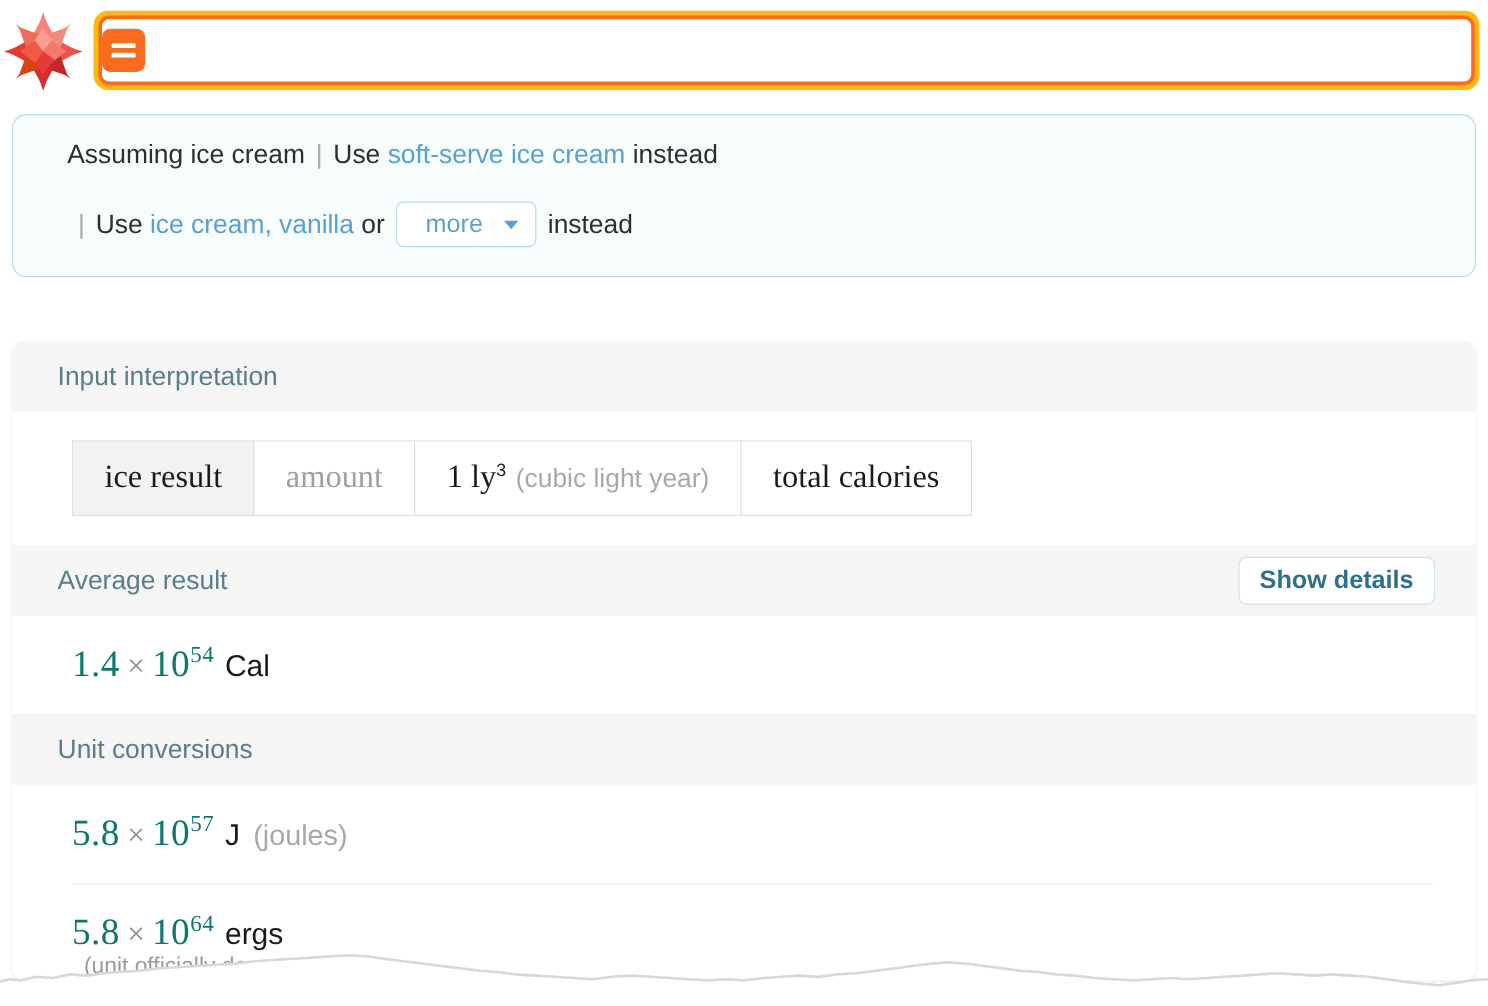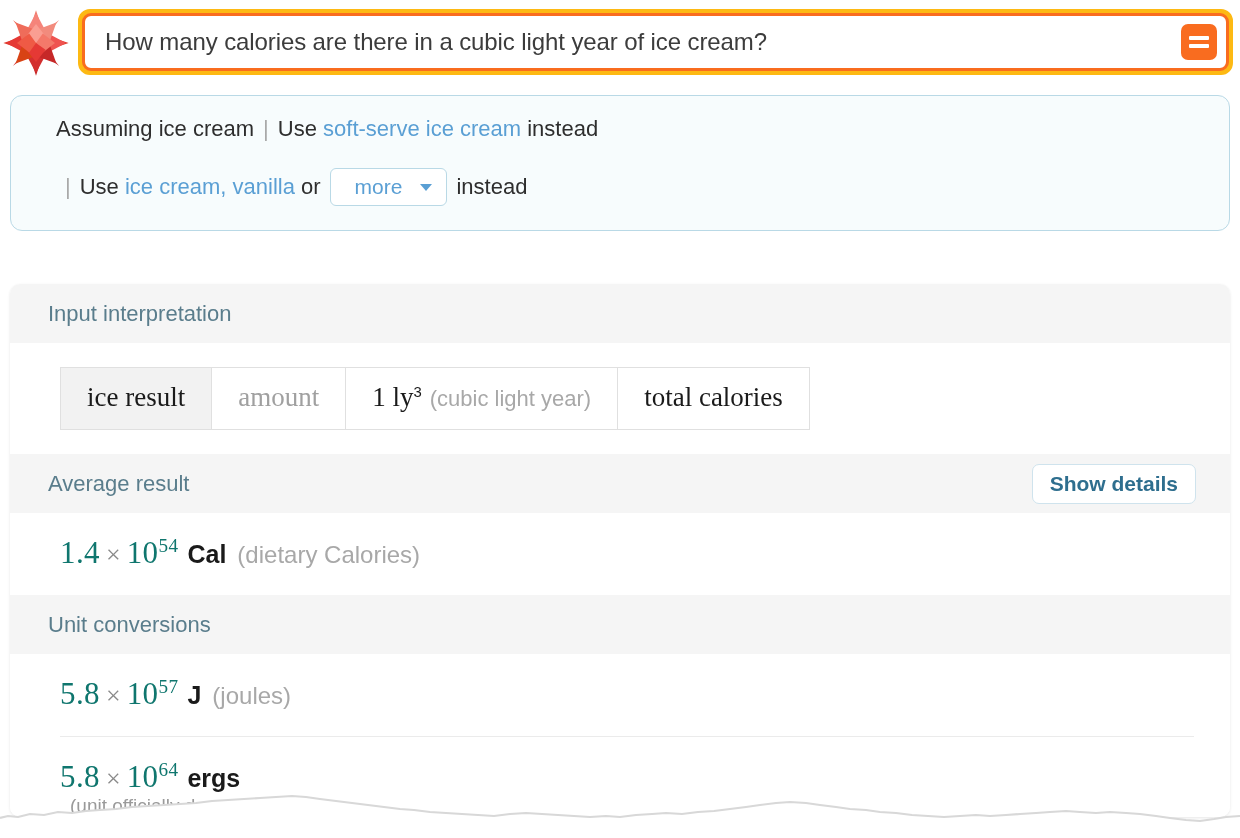--- a/index.html
+++ b/index.html
@@ -265,21 +265,21 @@
   }
   .times {
     font-family: "Liberation Serif", serif;
     font-size: 26px;
     color: #8a8a8a;
     margin: 0 6px;
   }
   .exp-unit {
     font-family: "Liberation Sans", sans-serif;
     font-size: 25px;
-    font-weight: bold;
+    font-weight: normal;
     color: #1a1a1a;
     margin-left: 9px;
   }
   .note-dim {
     font-family: "Liberation Sans", sans-serif;
     font-size: 24px;
     color: #a8a8a8;
     margin-left: 11px;
   }
   .sub-note {
@@ -335,21 +335,20 @@
         <polygon points="20,80 30,52 50,50 48,70" fill="#d84315"></polygon>
         <polygon points="50,22 64,40 50,50 36,40" fill="#fa9e92"></polygon>
         <polygon points="78,50 60,64 50,50 60,36" fill="#f4796a"></polygon>
         <polygon points="50,78 36,60 50,50 64,60" fill="#e53935"></polygon>
         <polygon points="22,50 40,36 50,50 40,64" fill="#ef5a45"></polygon>
       </g>
     </svg>
 
     <div class="search-outer">
       <div class="search-mid">
-        <input class="search-input" type="text" value="How many calories are there in a cubic light year of ice cream?" style="">
         <button class="eq-button">
           <span class="bar b1"></span>
           <span class="bar b2"></span>
         </button>
       </div>
     </div>
   </div>
 
   <div class="assumptions">
 
@@ -411,21 +410,20 @@
       <span>Average result</span>
       <button class="show-details-btn">Show details</button>
     </div>
 
     <div class="pod-body">
       <div class="result-row">
         <span class="num">1.4</span>
         <span class="times">×</span>
         <span class="num"><span>10</span><span class="sup">54</span></span>
         <span class="exp-unit">Cal</span>
-        <span class="note-dim">(dietary Calories)</span>
       </div>
     </div>
 
     <div class="pod-header">
       <span>Unit conversions</span>
     </div>
 
     <div class="pod-body">
 
       <div class="result-row">

